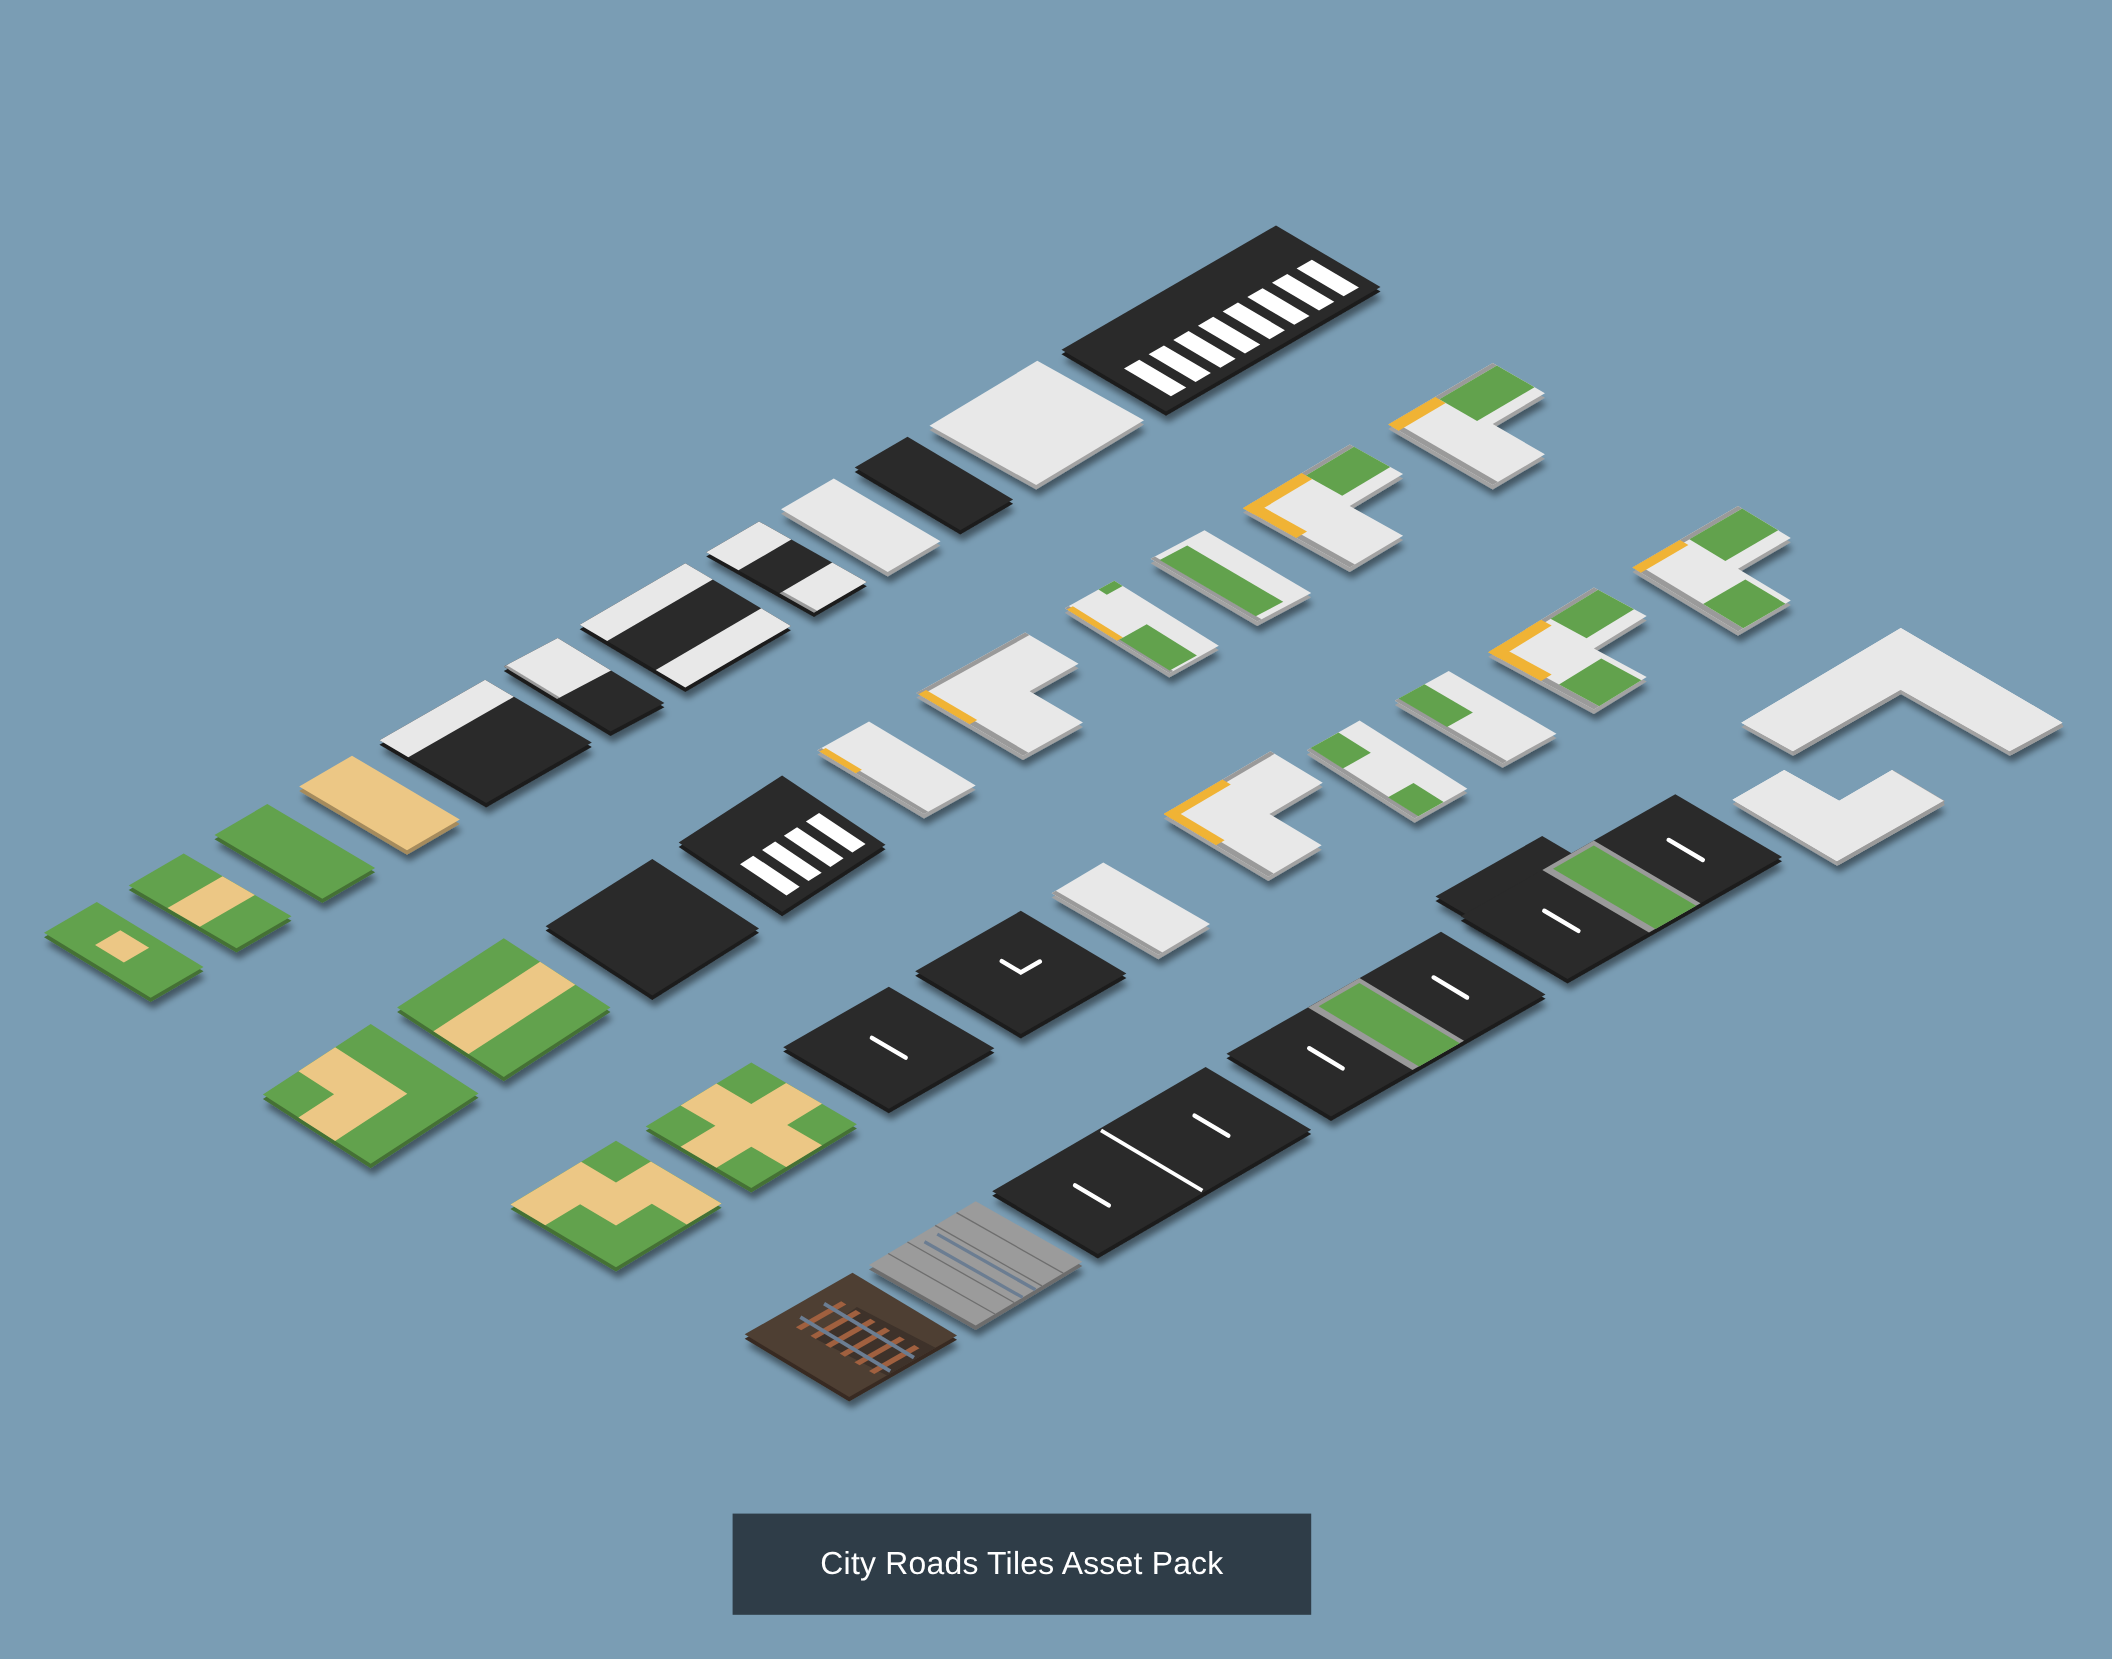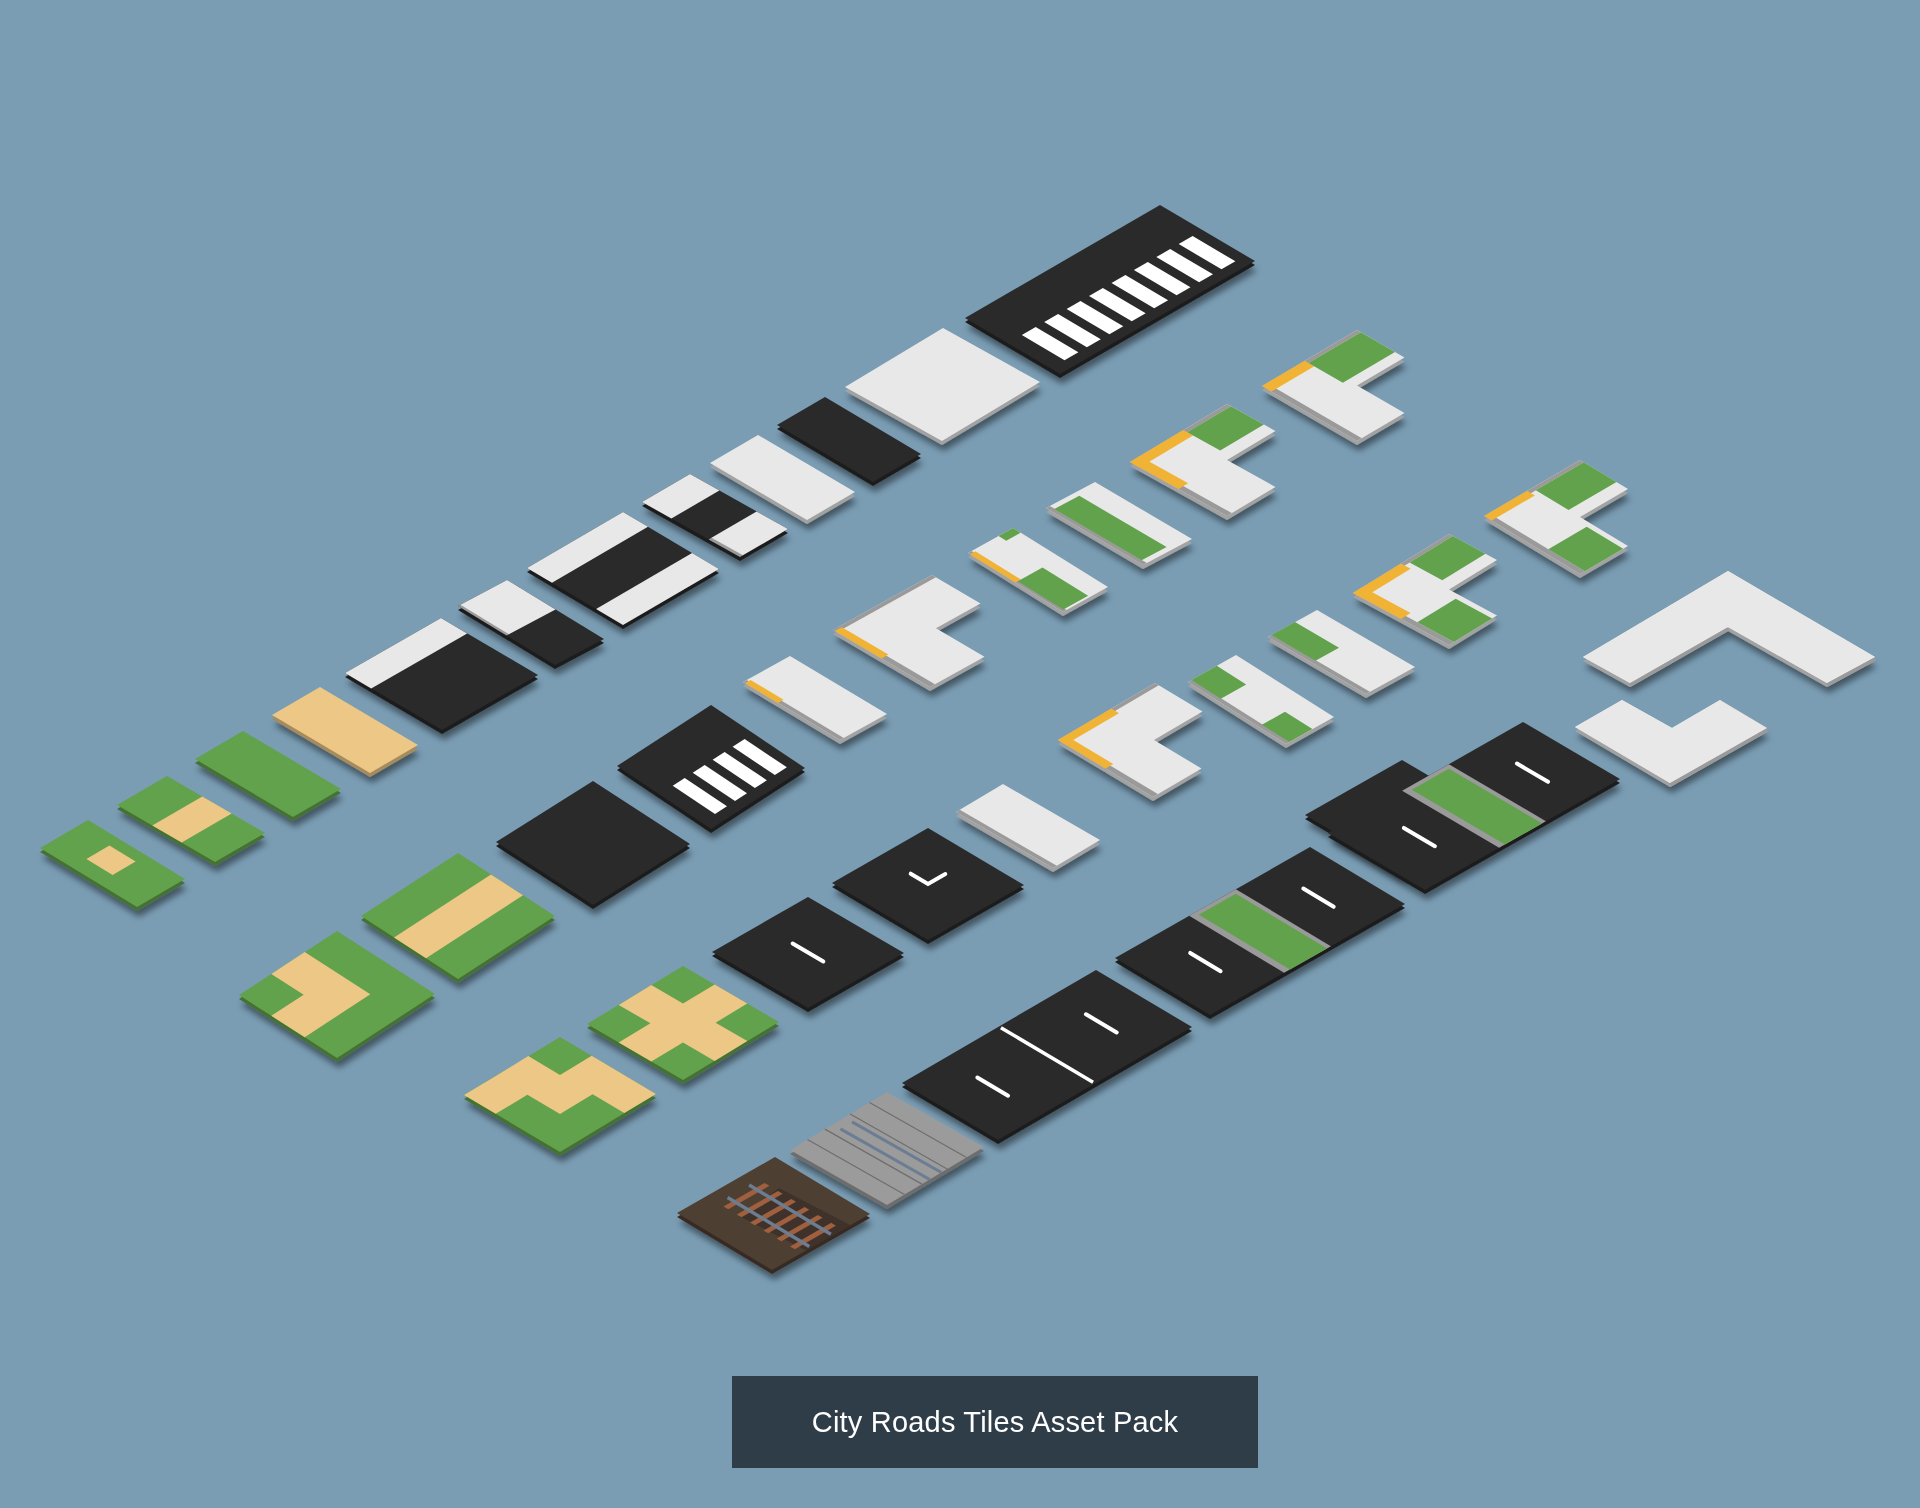--- a/index.html
+++ b/index.html
@@ -1,18 +1,18 @@
 <!DOCTYPE html>
 <html><head>
 <meta charset="utf-8">
 <style>
   html,body{margin:0;padding:0;}
   body{width:1920px;height:1508px;background:#7a9db4;position:relative;overflow:hidden;font-family:"Liberation Sans",sans-serif;}
   #scene{position:absolute;left:0;top:0;width:1920px;height:1508px;}
-  .caption{position:absolute;left:732px;top:1376px;width:526px;height:92px;background:#2f3d48;display:flex;align-items:center;justify-content:center;}
+  .caption{position:absolute;left:666px;top:1376px;width:526px;height:92px;background:#2f3d48;display:flex;align-items:center;justify-content:center;}
   .caption span{color:#ffffff;font-family:"Liberation Sans",sans-serif;font-size:29px;letter-spacing:0.2px;}
 </style>
 </head>
 <body>
 
 <svg id="scene" xmlns="http://www.w3.org/2000/svg" width="1920" height="1508" viewBox="0 0 1920 1508">
   <defs>
     <filter id="shadow" x="-20%" y="-20%" width="140%" height="160%">
       <feDropShadow dx="2" dy="6" stdDeviation="3" flood-color="#000" flood-opacity="0.45"></feDropShadow>
     </filter>

